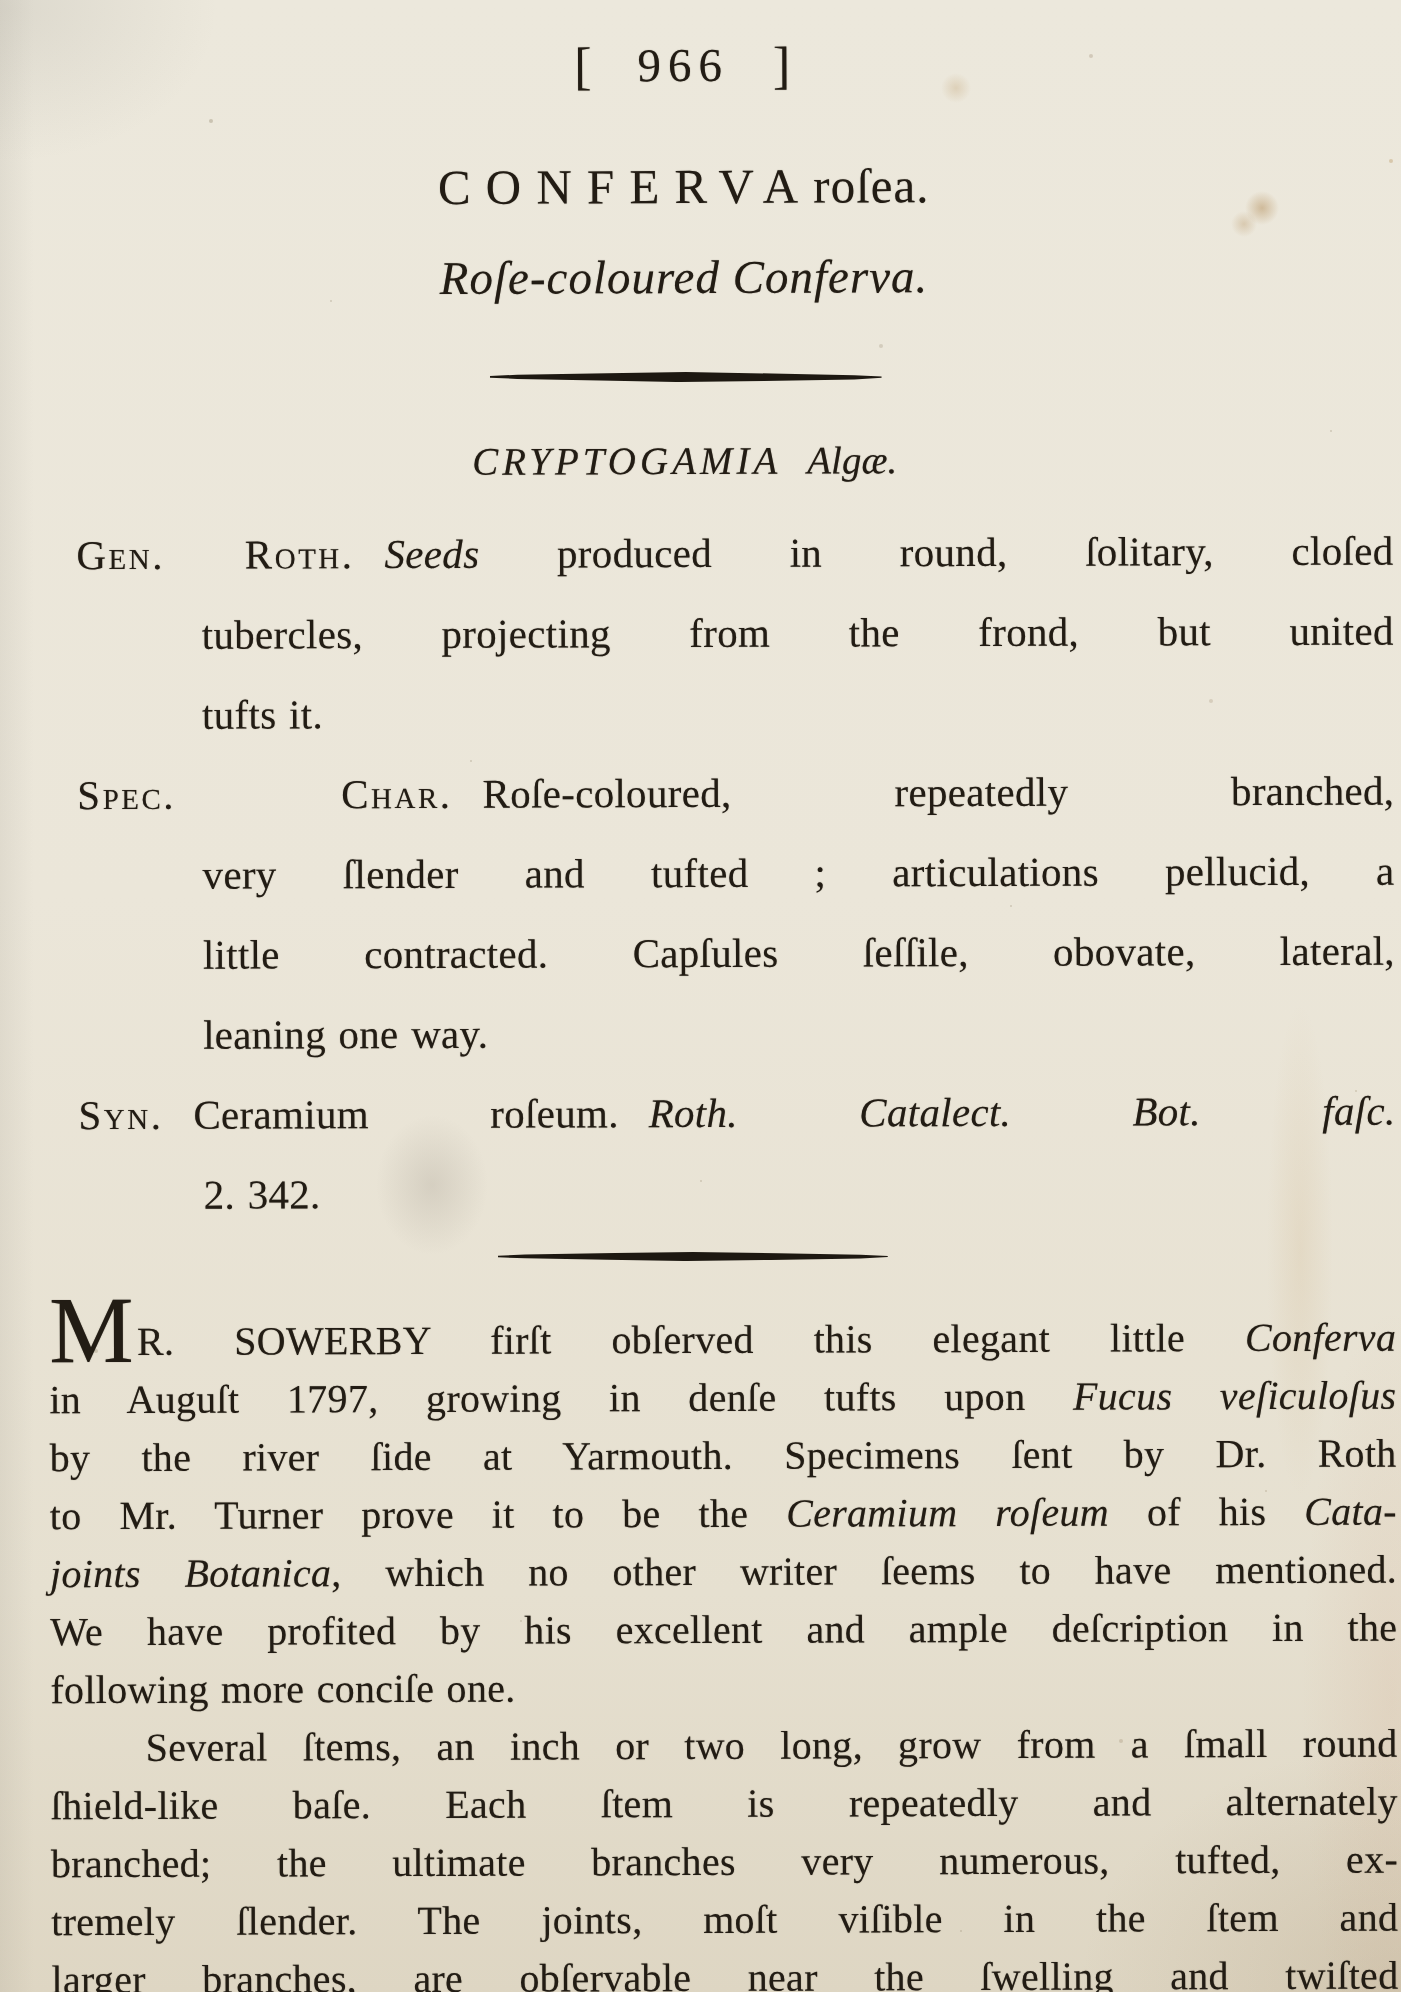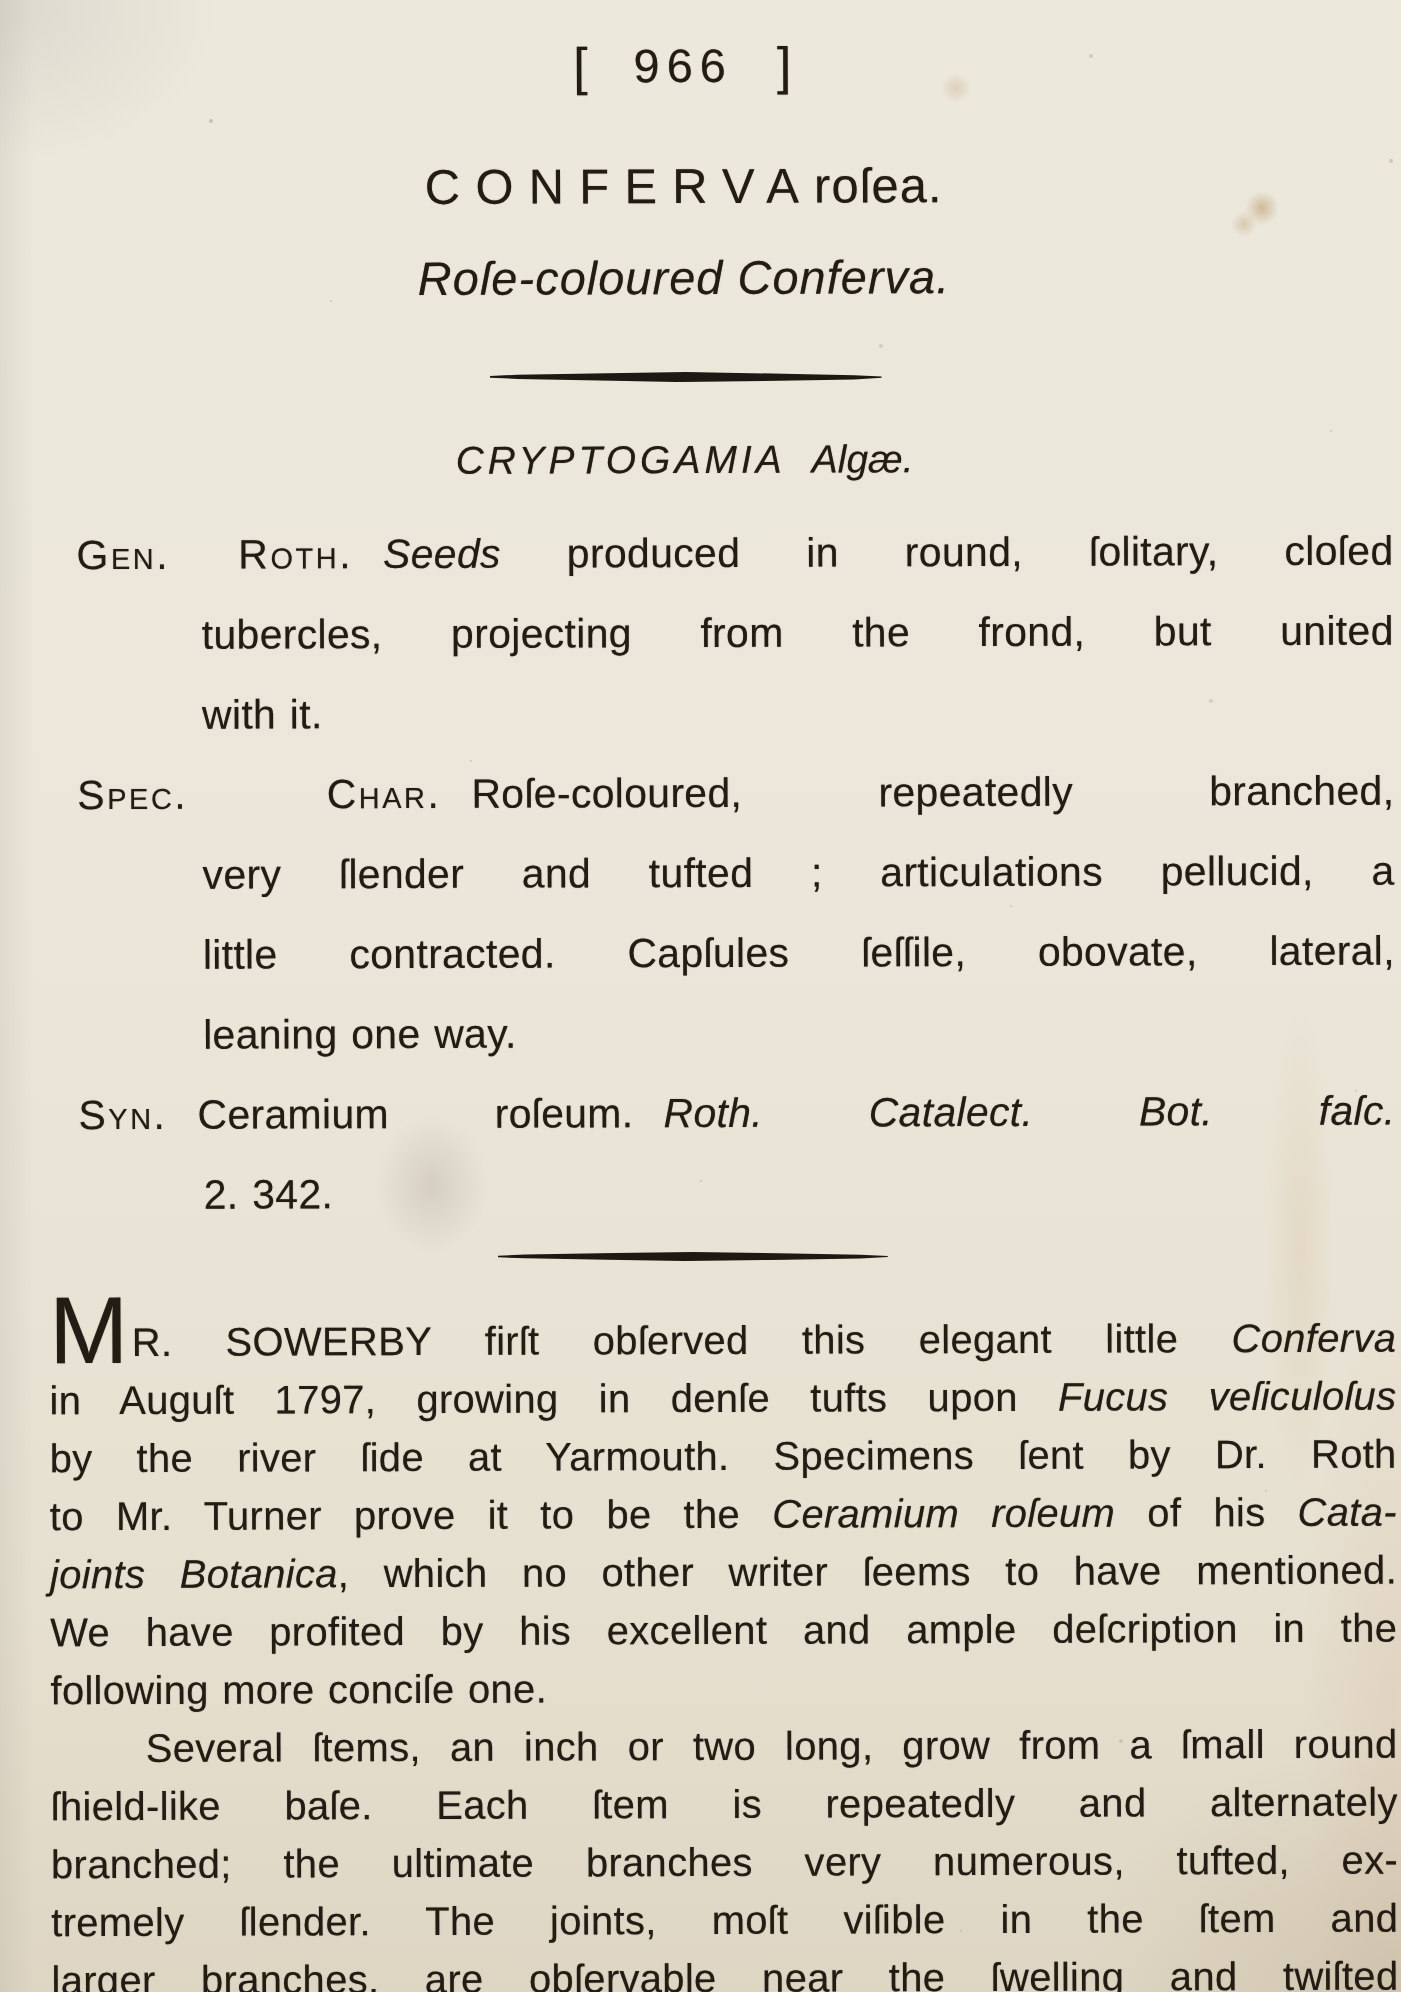--- a/index.html
+++ b/index.html
@@ -1,20 +1,20 @@
 <!DOCTYPE html>
 <html><head>
 <meta charset="utf-8">
 <style>
   html,body{margin:0;padding:0;background:#888;}
   .sheet{
     position:relative;
     width:1401px;height:1992px;
     overflow:hidden;
-    font-family:Liberation Sans, sans-serif;
+    font-family:Liberation Serif, serif;
     color:#221c14;
     background:
       linear-gradient(90deg, rgba(120,115,105,0.10), rgba(120,115,105,0) 34px),
       radial-gradient(ellipse 300px 220px at 8px 8px,   rgba(118,116,108,0.13), rgba(118,116,108,0) 70%),
       radial-gradient(ellipse 420px 320px at 1395px 1985px, rgba(160,135,100,0.22), rgba(160,135,100,0) 75%),
       radial-gradient(ellipse 120px 520px at 1392px 1700px, rgba(205,160,130,0.16), rgba(205,160,130,0) 75%),
       radial-gradient(ellipse 44px 330px at 1300px 1250px, rgba(190,150,90,0.13), rgba(190,150,90,0) 75%),
       radial-gradient(ellipse 80px 100px at 432px 1185px,  rgba(110,100,88,0.16), rgba(110,100,88,0) 70%),
       radial-gradient(circle at 1262px 208px, rgba(160,112,48,0.38), rgba(160,112,48,0) 17px),
       radial-gradient(circle at 1244px 224px, rgba(160,112,48,0.25), rgba(160,112,48,0) 13px),
@@ -92,21 +92,21 @@
 
     <div class="rule" id="rule1"></div>
 
     <div class="cblock" id="cryptogamia">
       <span class="cls">CRYPTOGAMIA</span><span class="ord">Algæ.</span>
     </div>
 
     <div class="col" id="charsec">
       <div class="line lab j"><span class="sc">Gen. Roth.</span><span class="i gap">Seeds</span><span> produced in round, ſolitary, cloſed</span></div>
       <div class="line ind j"><span>tubercles, projecting from the frond, but united</span></div>
-      <div class="line ind"><span>with it.</span></div>
+      <div class="line ind"><span>tufts it.</span></div>
       <div class="line lab j"><span class="sc">Spec. Char.</span><span class="gap">Roſe-coloured, repeatedly branched,</span></div>
       <div class="line ind j"><span>very ſlender and tufted ; articulations pellucid, a</span></div>
       <div class="line ind j"><span>little contracted.  Capſules ſeſſile, obovate, lateral,</span></div>
       <div class="line ind"><span>leaning one way.</span></div>
       <div class="line lab j"><span class="sc">Syn.</span><span class="gap">Ceramium roſeum.</span><span class="i gap">Roth. Catalect. Bot. faſc.</span></div>
       <div class="line ind"><span>2. 342.</span></div>
     </div>
 
     <div class="rule" id="rule2"></div>
 

